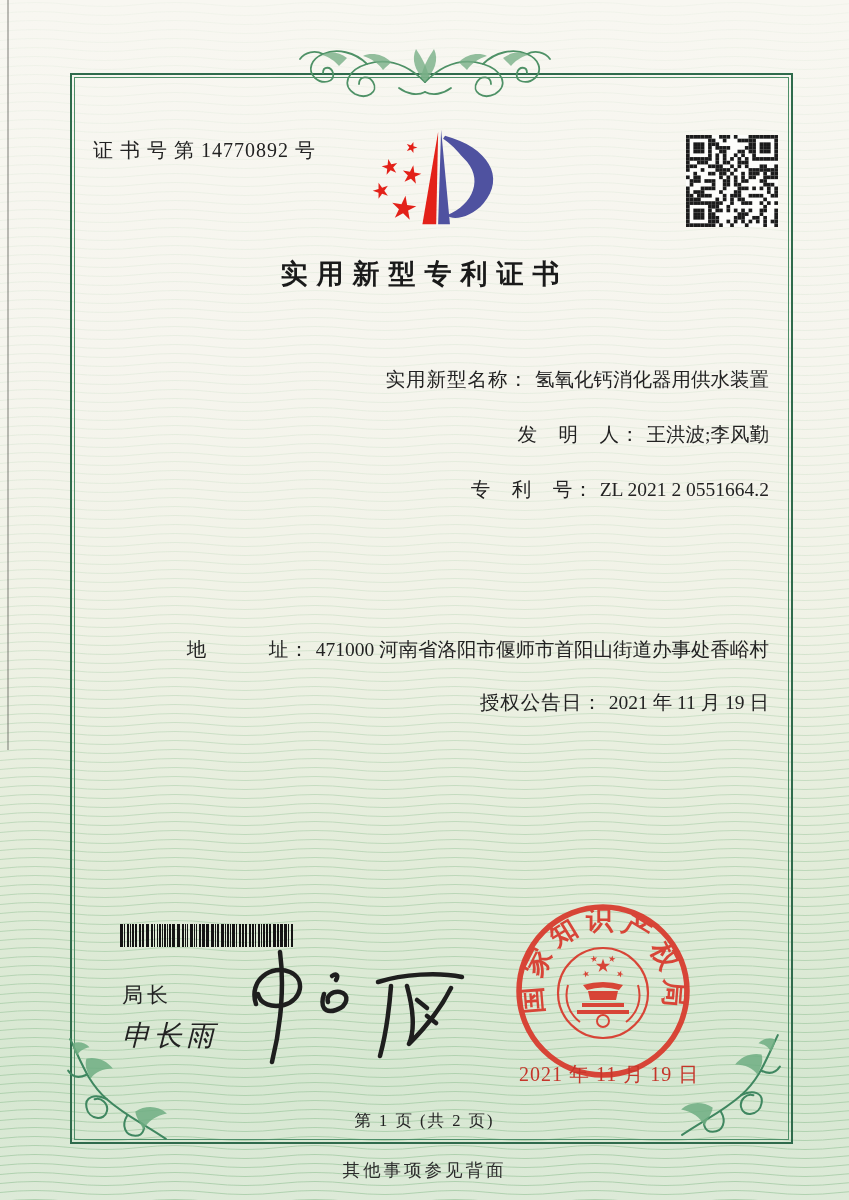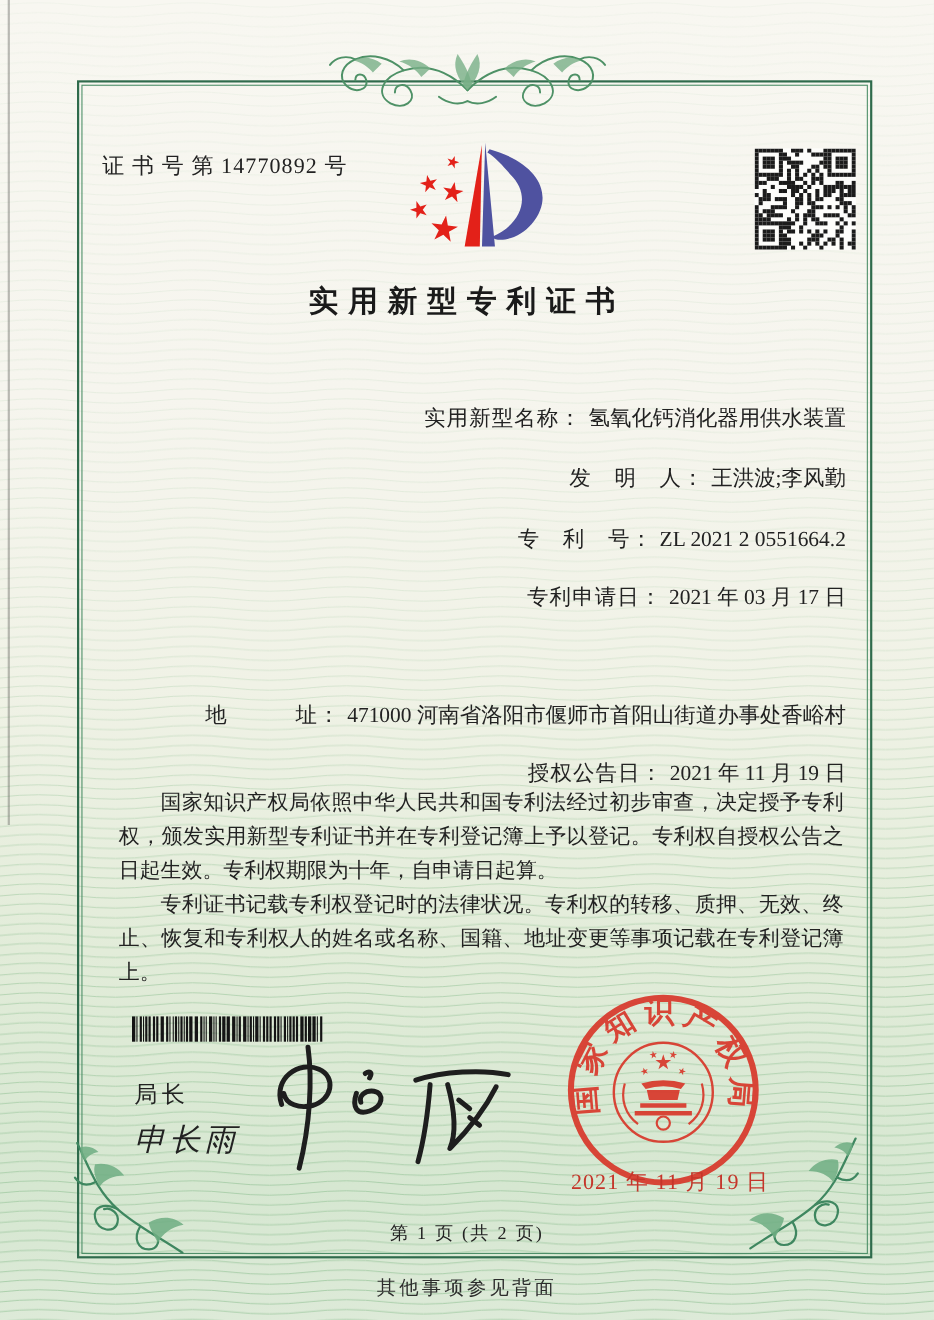--- a/index.html
+++ b/index.html
@@ -456,34 +456,27 @@
 
   <div class="frow r1">
     <span class="lab">实用新型名称：</span><span class="val">氢氧化钙消化器用供水装置</span>
   </div>
   <div class="frow r2">
     <span class="lab">发　明　人：</span><span class="val">王洪波;李风勤</span>
   </div>
   <div class="frow r3">
     <span class="lab">专　利　号：</span><span class="val">ZL 2021 2 0551664.2</span>
   </div>
-  <div class="frow r4">
-    <span class="lab">专利申请日：</span><span class="val">2021 年 03 月 17 日</span>
-  </div>
   <div class="frow r6">
     <span class="lab">地　　　址：</span><span class="val">471000 河南省洛阳市偃师市首阳山街道办事处香峪村</span>
   </div>
   <div class="frow r7">
     <span class="lab">授权公告日：</span><span class="val">2021 年 11 月 19 日</span>
   </div>
 
-  <div class="paras">
-    <p>国家知识产权局依照中华人民共和国专利法经过初步审查，决定授予专利权，颁发实用新型专利证书并在专利登记簿上予以登记。专利权自授权公告之日起生效。专利权期限为十年，自申请日起算。</p>
-    <p>专利证书记载专利权登记时的法律状况。专利权的转移、质押、无效、终止、恢复和专利权人的姓名或名称、国籍、地址变更等事项记载在专利登记簿上。</p>
-  </div>
 
   <div class="barcode"><span style="width:3px;margin-right:1px"></span><span style="width:1px;margin-right:2px"></span><span style="width:2px;margin-right:1px"></span><span style="width:1px;margin-right:1px"></span><span style="width:2px;margin-right:1px"></span><span style="width:2px;margin-right:2px"></span><span style="width:2px;margin-right:1px"></span><span style="width:2px;margin-right:2px"></span><span style="width:3px;margin-right:2px"></span><span style="width:2px;margin-right:1px"></span><span style="width:1px;margin-right:2px"></span><span style="width:1px;margin-right:1px"></span><span style="width:2px;margin-right:1px"></span><span style="width:1px;margin-right:1px"></span><span style="width:2px;margin-right:1px"></span><span style="width:1px;margin-right:1px"></span><span style="width:2px;margin-right:1px"></span><span style="width:3px;margin-right:2px"></span><span style="width:3px;margin-right:2px"></span><span style="width:2px;margin-right:1px"></span><span style="width:1px;margin-right:1px"></span><span style="width:1px;margin-right:2px"></span><span style="width:3px;margin-right:1px"></span><span style="width:1px;margin-right:1px"></span><span style="width:1px;margin-right:2px"></span><span style="width:2px;margin-right:1px"></span><span style="width:3px;margin-right:1px"></span><span style="width:3px;margin-right:2px"></span><span style="width:3px;margin-right:1px"></span><span style="width:1px;margin-right:1px"></span><span style="width:2px;margin-right:2px"></span><span style="width:3px;margin-right:1px"></span><span style="width:1px;margin-right:1px"></span><span style="width:2px;margin-right:1px"></span><span style="width:1px;margin-right:1px"></span><span style="width:3px;margin-right:1px"></span><span style="width:1px;margin-right:2px"></span><span style="width:2px;margin-right:1px"></span><span style="width:2px;margin-right:1px"></span><span style="width:2px;margin-right:2px"></span><span style="width:2px;margin-right:1px"></span><span style="width:2px;margin-right:1px"></span><span style="width:1px;margin-right:2px"></span><span style="width:2px;margin-right:1px"></span><span style="width:1px;margin-right:1px"></span><span style="width:2px;margin-right:1px"></span><span style="width:2px;margin-right:1px"></span><span style="width:2px;margin-right:2px"></span><span style="width:3px;margin-right:1px"></span><span style="width:2px;margin-right:1px"></span><span style="width:3px;margin-right:1px"></span><span style="width:3px;margin-right:1px"></span><span style="width:1px;margin-right:2px"></span><span style="width:2px;margin-right:1px"></span></div>
 
   <div class="director">局长</div>
   <div class="director-name">申长雨</div>
 
   <svg class="sig" viewBox="0 0 250 128" aria-hidden="true">
     <g stroke="#1e1e1e" stroke-width="4.5" fill="none" stroke-linecap="round" stroke-linejoin="round">
       <path d="M28,62 C20,38 44,22 62,30 C78,37 74,58 56,63 C44,66 32,62 30,52"></path>
       <path d="M52,10 C56,40 54,80 44,120"></path>

